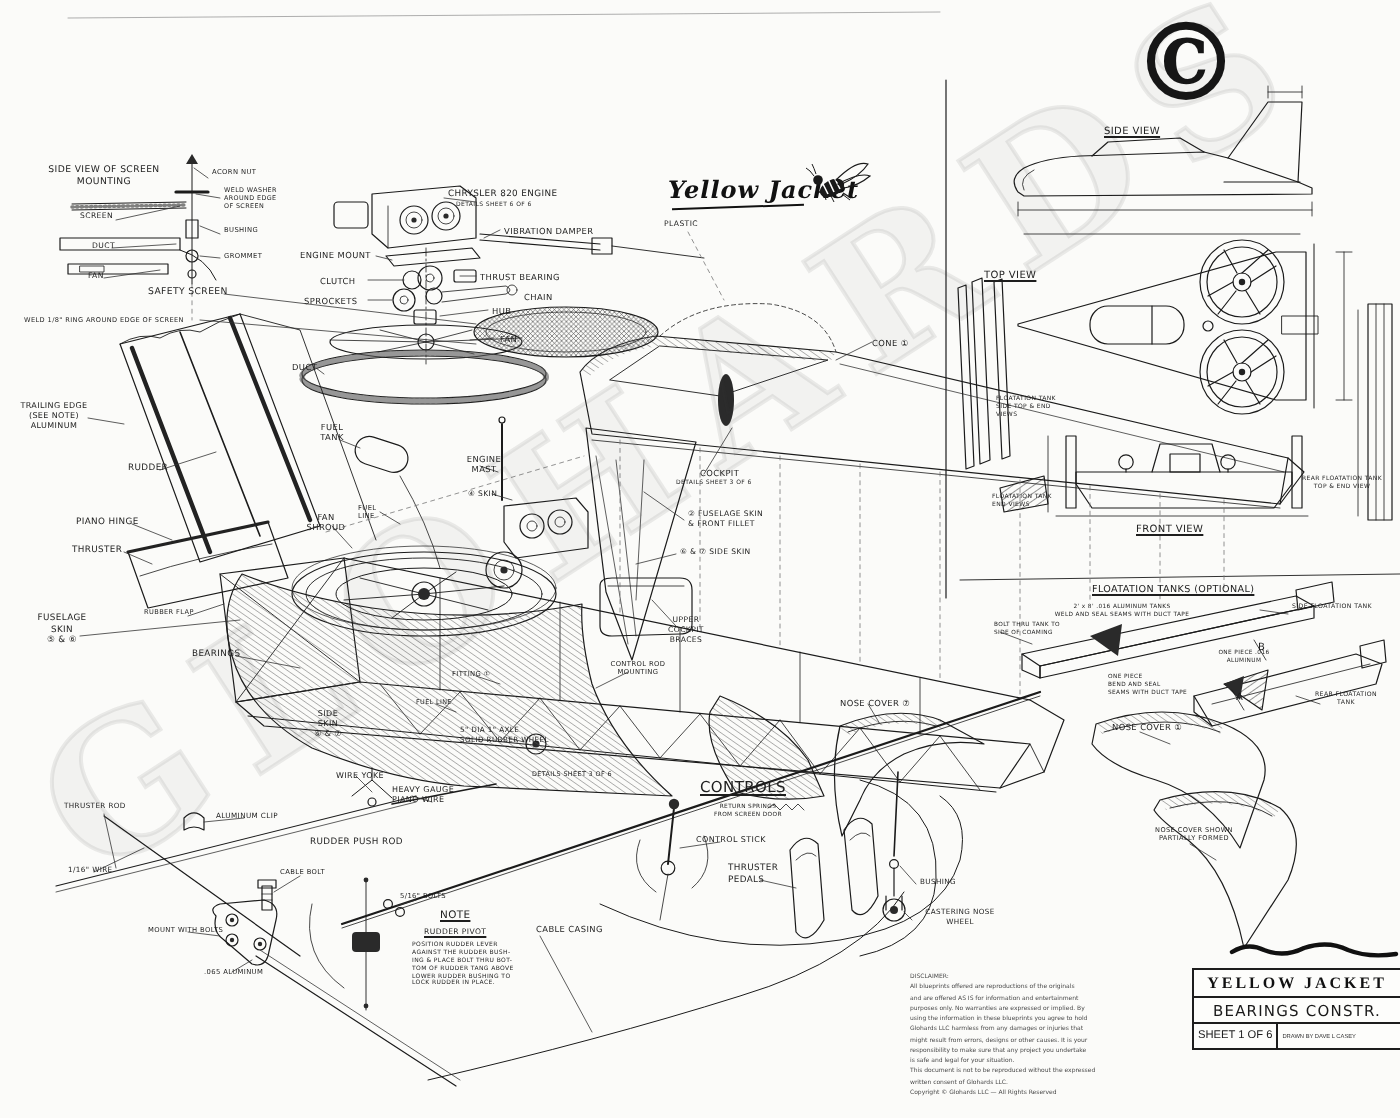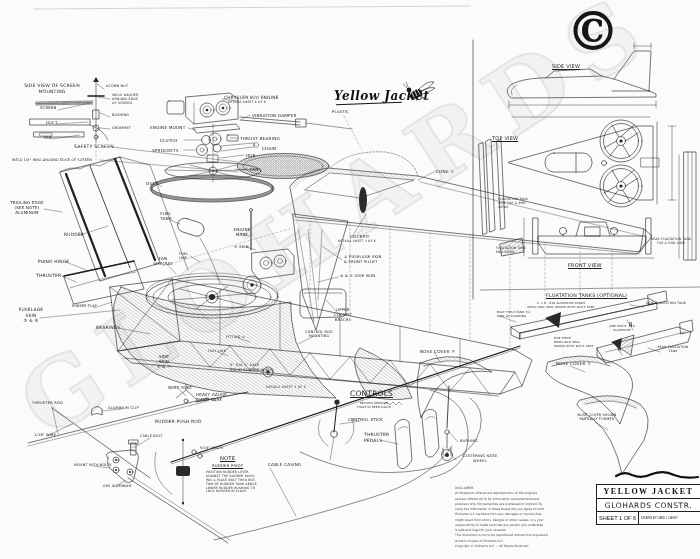--- a/index.html
+++ b/index.html
@@ -586,20 +586,20 @@
 Glohards LLC harmless from any damages or injuries that
 might result from errors, designs or other causes. It is your
 responsibility to make sure that any project you undertake
 is safe and legal for your situation.
 This document is not to be reproduced without the expressed
 written consent of Glohards LLC.
 Copyright © Glohards LLC — All Rights Reserved</div>
 
   <div class="title-block">
     <div class="tb-row tb-title">YELLOW JACKET</div>
-    <div class="tb-row tb-sub">GLOHARDS CONSTR.</div>
+    <div class="tb-row tb-sub">BEARINGS CONSTR.</div>
     <div class="tb-row tb-bottom">
       <span class="tb-sheet">SHEET 1 OF 6</span>
       <span class="tb-drawn">DRAWN BY DAVE L CASEY</span>
     </div>
   </div>
 
 </div>
 
 </body></html>

